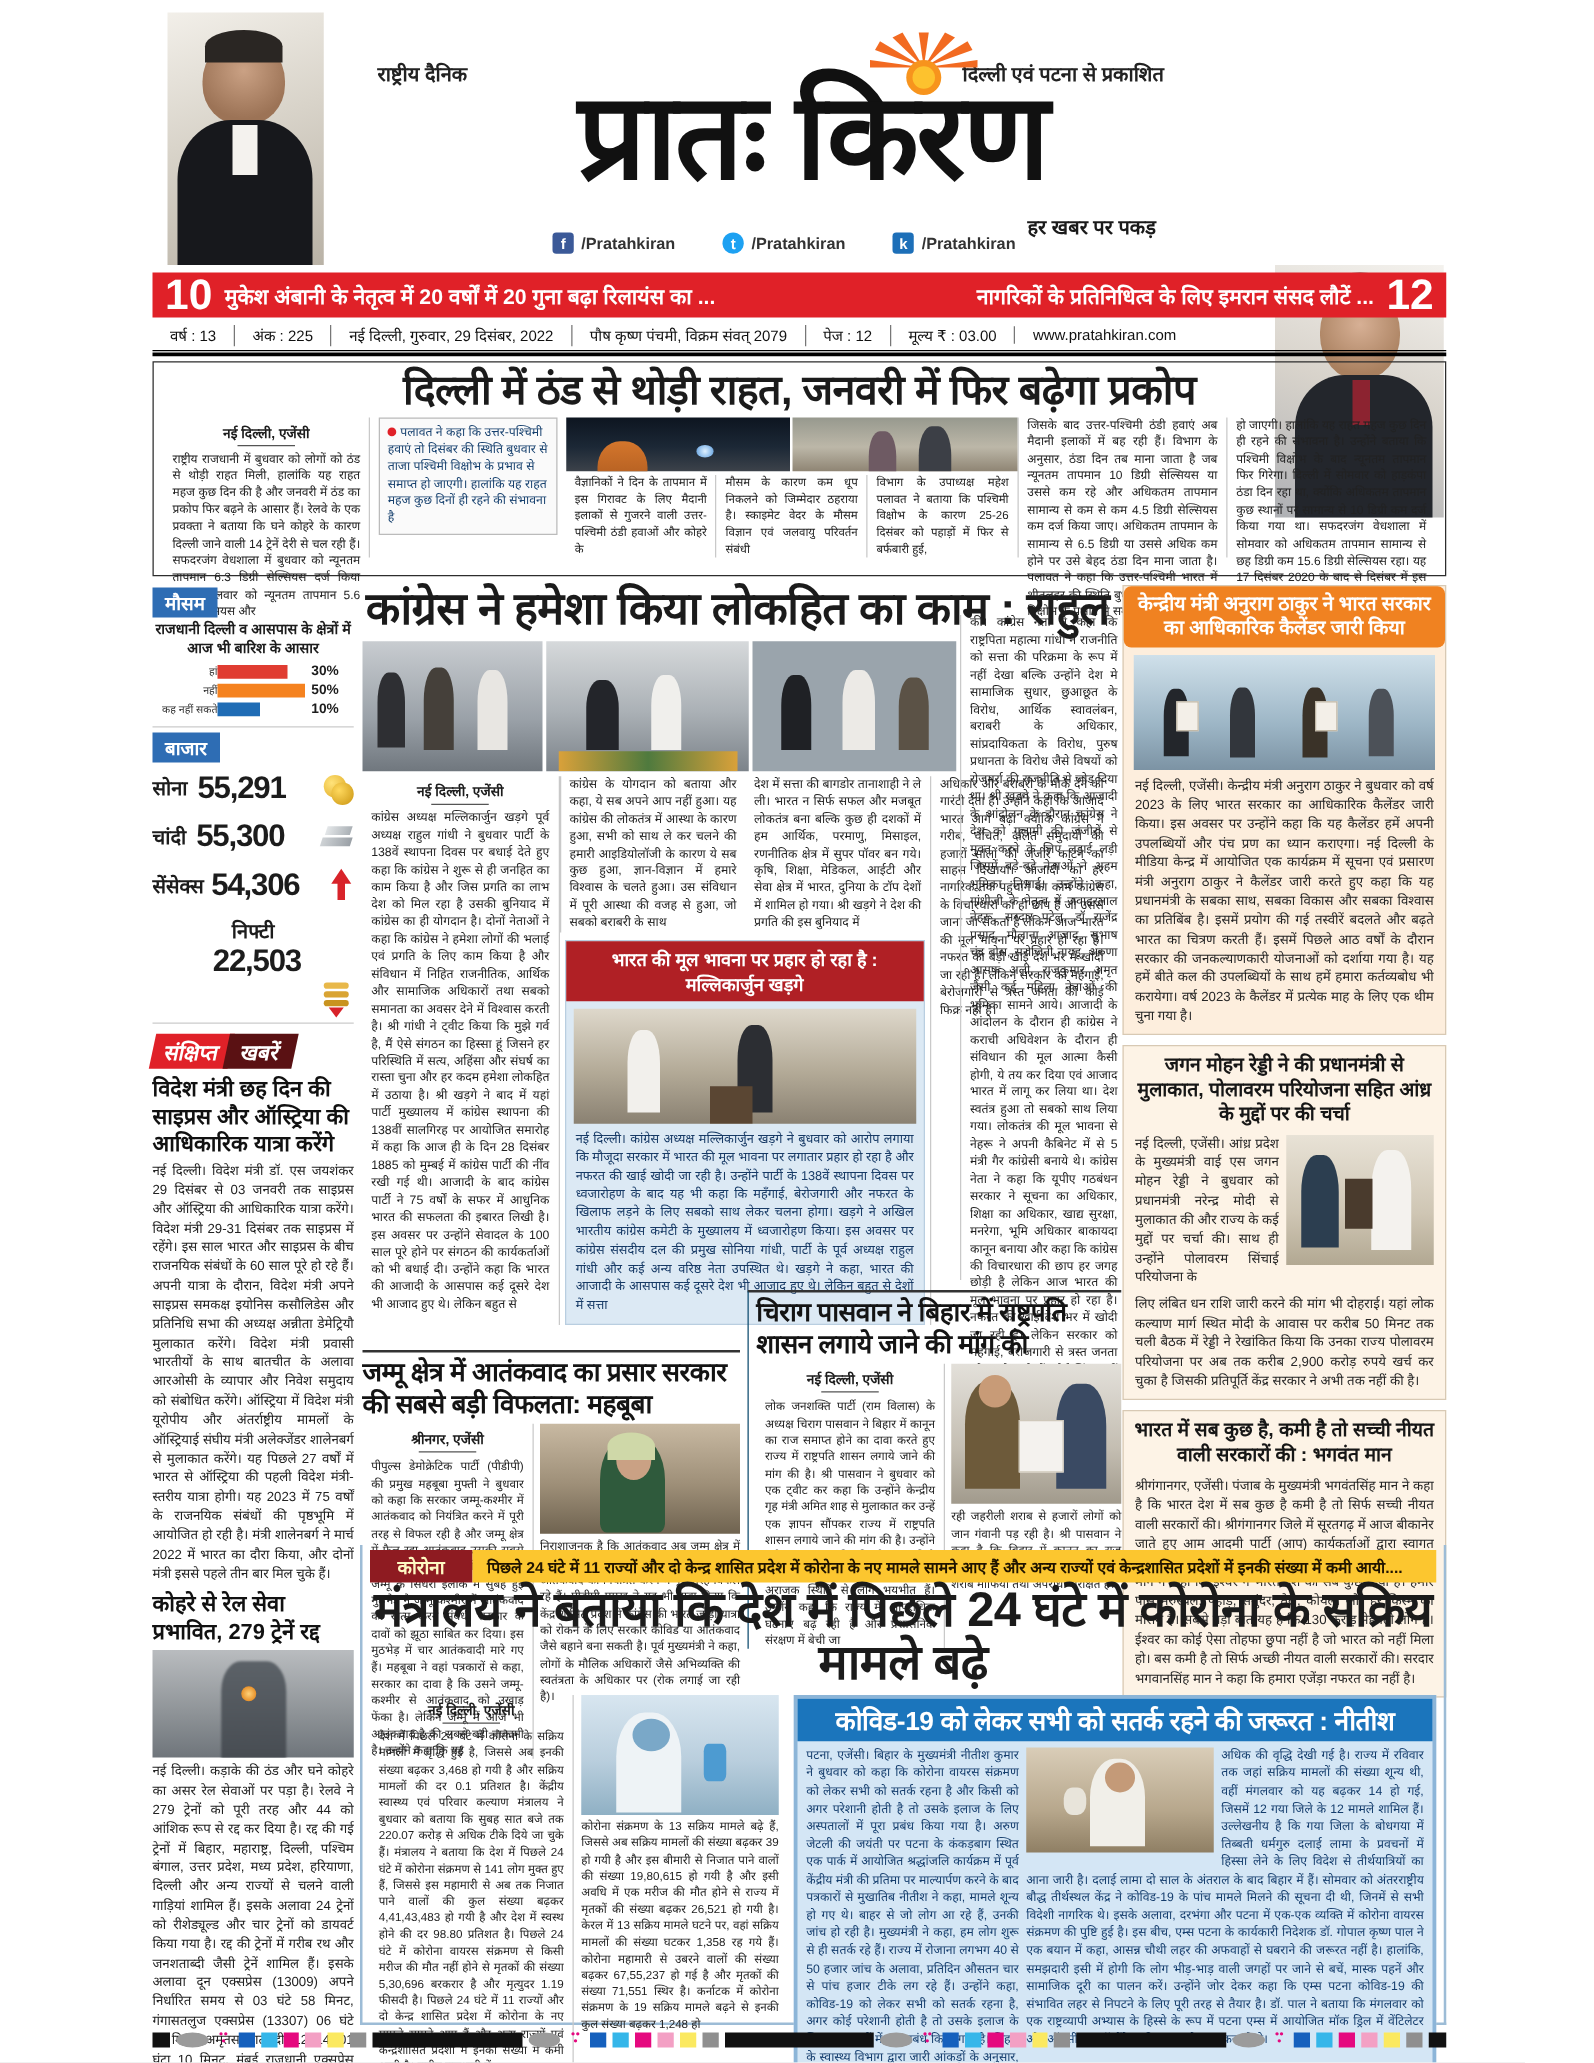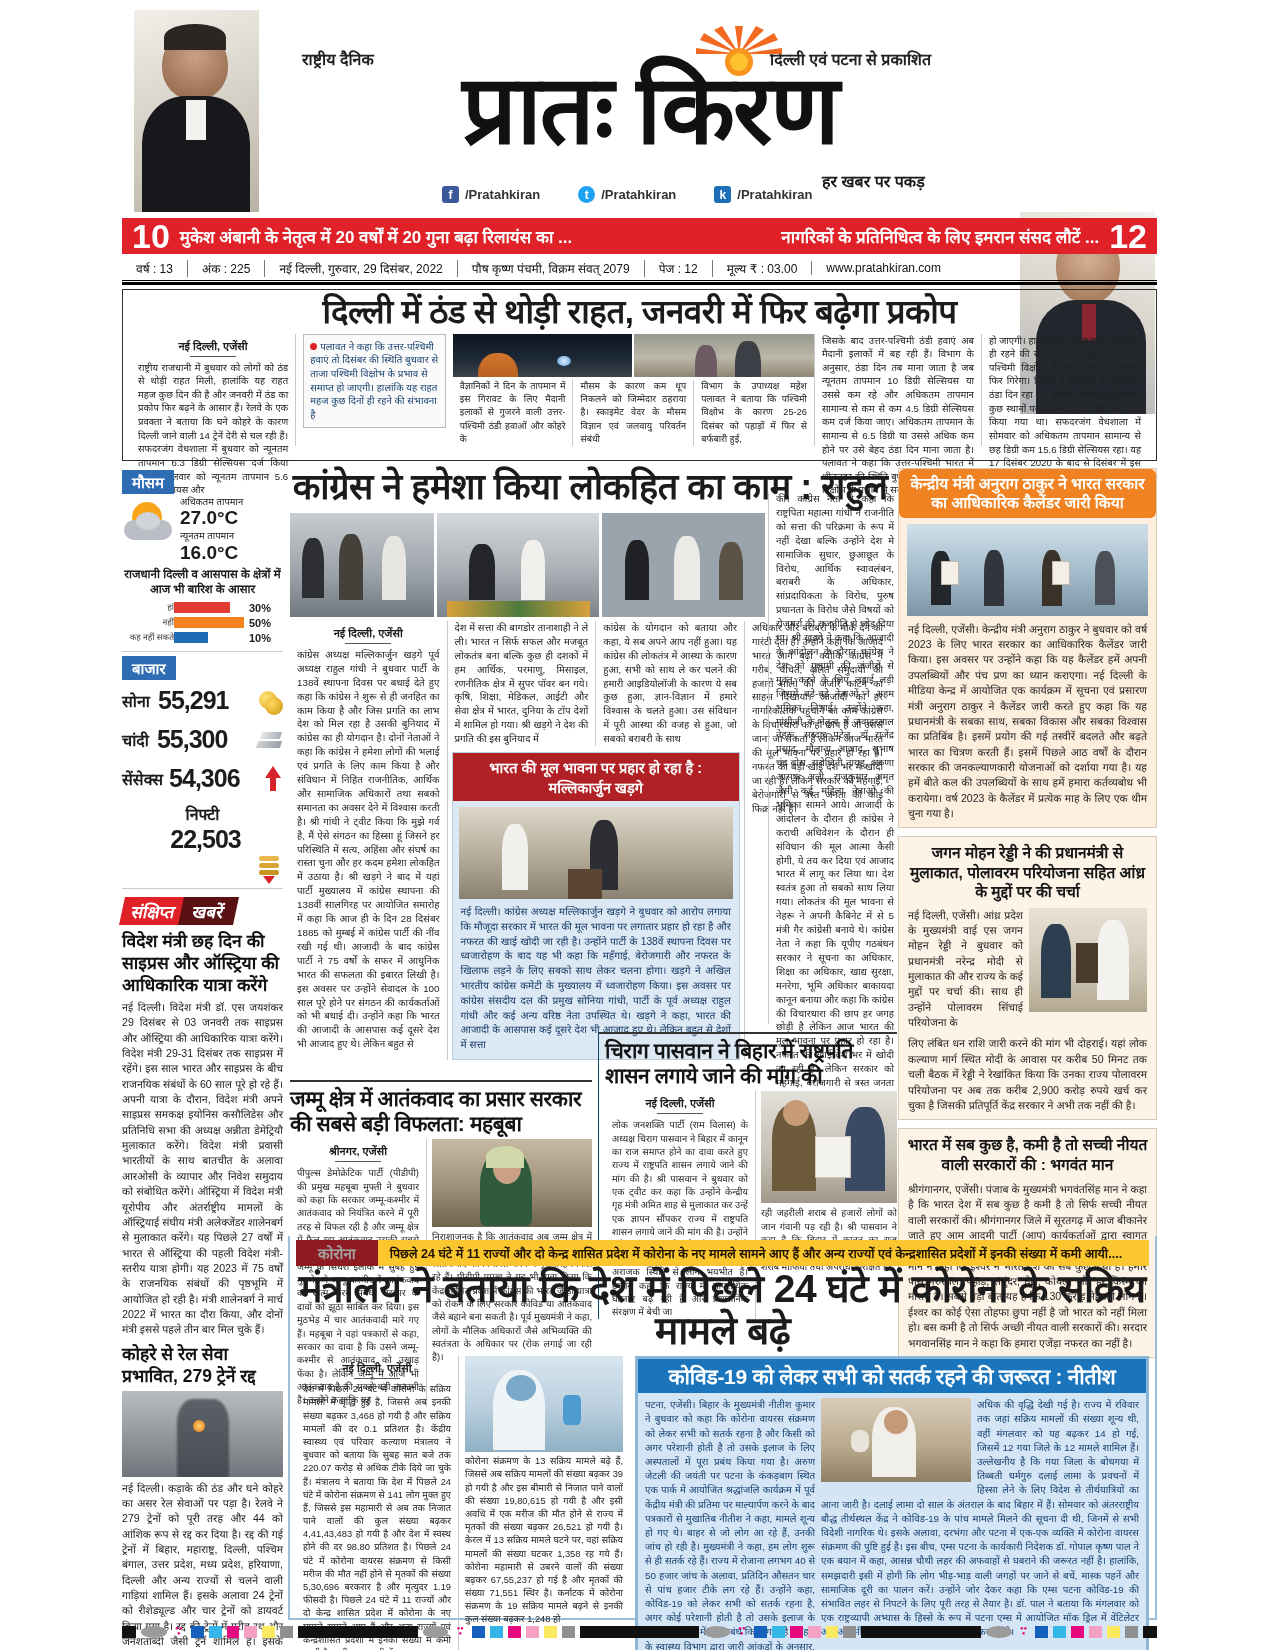--- a/index.html
+++ b/index.html
@@ -33,21 +33,21 @@
   .dotred{display:inline-block;width:7px;height:7px;border-radius:50%;background:#e02128;margin-right:3px;}
   .bluehdr{background:#2e6db4;color:#fff;font-weight:800;font-size:15px;padding:2px 10px;display:inline-block;}
   .railbox{border:1px solid #d8c9b4;background:#fdeedd;}
   .railhead{font-size:15.5px;font-weight:800;text-align:center;line-height:1.25;color:#161616;}
   .railbody{font-size:10.6px;line-height:1.45;text-align:justify;color:#262626;padding:6px 9px;}
   .orangehdr{background:#f08221;color:#fff;border-radius:6px;padding:5px 8px;}
   .insetbox{background:#dce9f4;border:1px solid #b9cee0;}
   .insethdr{background:#b02025;color:#fff;font-weight:800;font-size:14.5px;text-align:center;padding:4px 6px;}
   .insetbody{font-size:10.2px;line-height:1.45;color:#173a66;text-align:justify;padding:6px 8px;}
   .seclbl{display:flex;align-items:stretch;height:26px;}
-  .lblred{background:#8e1b21;color:#a3a3a3;font-weight:800;font-size:15px;display:flex;align-items:center;padding:0 22px;}
+  .lblred{background:#8e1b21;color:#fef9c3;font-weight:800;font-size:15px;display:flex;align-items:center;padding:0 22px;}
   .lblyellow{background:#fcc62f;color:#201400;font-weight:800;font-size:12.6px;flex:1;display:flex;align-items:center;padding:0 12px;}
   .nitishbox{border:3px solid #8cb5d8;background:#d4e6f5;}
   .nitishhdr{background:#1b75bc;color:#fff;font-weight:800;font-size:21px;text-align:center;padding:3px 4px;letter-spacing:-.3px;}
   .nitishtxt{font-size:9.8px;line-height:1.45;color:#143d6d;text-align:justify;}
   
   .wbar{height:11px;margin:2px 0;}
   .wlbl{font-size:8.5px;text-align:right;color:#333;width:52px;line-height:11px;}
   .wpct{font-size:11px;font-weight:700;width:34px;}
   .mname{font-size:16px;font-weight:800;}
   .mval{font-size:25px;font-weight:700;letter-spacing:-1px;}
@@ -174,33 +174,20 @@
       <div class="vr colpad" style="width:160px;">
         <div class="body" style="font-size:9.6px;">हो जाएगी। हालांकि यह राहत महज कुछ दिन ही रहने की संभावना है। उन्होंने बताया कि पश्चिमी विक्षोभ के बाद न्यूनतम तापमान फिर गिरेगा। दिल्ली में सोमवार को हाड़कंपा ठंडा दिन रहा था, क्योंकि अधिकतम तापमान कुछ स्थानों पर सामान्य से 10 डिग्री कम दर्ज किया गया था। सफदरजंग वेधशाला में सोमवार को अधिकतम तापमान सामान्य से छह डिग्री कम 15.6 डिग्री सेल्सियस रहा। यह 17 दिसंबर 2020 के बाद से दिसंबर में इस तारीख को दर्ज सबसे कम तापमान था।</div>
       </div>
     </div>
   </div>
 
   <div class="abs" style="left:122px;top:470px;width:161px;">
 
     <div style="border-bottom:1px solid #ccc;padding-bottom:6px;">
       <span class="bluehdr">मौसम</span>
-      <div style="display:flex;margin-top:2px;">
-        <div style="width:58px;height:54px;position:relative;">
-          <div class="abs" style="left:10px;top:6px;width:30px;height:30px;border-radius:50%;background:#f9a51a;"></div>
-          <div class="abs" style="left:2px;top:24px;width:48px;height:20px;border-radius:12px;background:#b9bec4;"></div>
-          <div class="abs" style="left:14px;top:16px;width:24px;height:18px;border-radius:50%;background:#cfd4d8;"></div>
-        </div>
-        <div style="font-size:9.5px;line-height:1.2;">
-          <div>अधिकतम तापमान</div>
-          <div style="font-size:19px;font-weight:700;">27.0°C</div>
-          <div>न्यूनतम तापमान</div>
-          <div style="font-size:19px;font-weight:700;">16.0°C</div>
-        </div>
-      </div>
       <div style="font-size:11.5px;font-weight:700;text-align:center;line-height:1.3;margin:3px 0;">राजधानी दिल्ली व आसपास के क्षेत्रों में आज भी बारिश के आसार</div>
       <div>
         <div style="display:flex;align-items:center;">
           <span class="wlbl">हां</span>
           <span class="wbar" style="width:56px;background:#e03c31;"></span>
           <span class="wpct" style="margin-left:auto;">30%</span>
         </div>
         <div style="display:flex;align-items:center;">
           <span class="wlbl">नहीं</span>
           <span class="wbar" style="width:70px;background:#f5821f;"></span>
@@ -288,22 +275,22 @@
       </div>
       <div style="width:122px;"></div>
     </div>
     <div style="display:flex;margin-top:4px;">
       <div style="width:150px;" class="colpad">
         <div class="byline">नई दिल्ली, एजेंसी</div>
         <div class="body" style="font-size:9.8px;">कांग्रेस अध्यक्ष मल्लिकार्जुन खड़गे पूर्व अध्यक्ष राहुल गांधी ने बुधवार पार्टी के 138वें स्थापना दिवस पर बधाई देते हुए कहा कि कांग्रेस ने शुरू से ही जनहित का काम किया है और जिस प्रगति का लाभ देश को मिल रहा है उसकी बुनियाद में कांग्रेस का ही योगदान है। दोनों नेताओं ने कहा कि कांग्रेस ने हमेशा लोगों की भलाई एवं प्रगति के लिए काम किया है और संविधान में निहित राजनीतिक, आर्थिक और सामाजिक अधिकारों तथा सबको समानता का अवसर देने में विश्वास करती है। श्री गांधी ने ट्वीट किया कि मुझे गर्व है, मैं ऐसे संगठन का हिस्सा हूं जिसने हर परिस्थिति में सत्य, अहिंसा और संघर्ष का रास्ता चुना और हर कदम हमेशा लोकहित में उठाया है। श्री खड़गे ने बाद में यहां पार्टी मुख्यालय में कांग्रेस स्थापना की 138वीं सालगिरह पर आयोजित समारोह में कहा कि आज ही के दिन 28 दिसंबर 1885 को मुम्बई में कांग्रेस पार्टी की नींव रखी गई थी। आजादी के बाद कांग्रेस पार्टी ने 75 वर्षों के सफर में आधुनिक भारत की सफलता की इबारत लिखी है। इस अवसर पर उन्होंने सेवादल के 100 साल पूरे होने पर संगठन की कार्यकर्ताओं को भी बधाई दी। उन्होंने कहा कि भारत की आजादी के आसपास कई दूसरे देश भी आजाद हुए थे। लेकिन बहुत से</div>
       </div>
       <div class="vr" style="width:312px;">
         <div style="display:flex;">
+          <div class="body colpad vr" style="flex:1;font-size:9.8px;">कांग्रेस के योगदान को बताया और कहा, ये सब अपने आप नहीं हुआ। यह कांग्रेस की लोकतंत्र में आस्था के कारण हुआ, सभी को साथ ले कर चलने की हमारी आइडियोलॉजी के कारण ये सब कुछ हुआ, ज्ञान-विज्ञान में हमारे विश्वास के चलते हुआ। उस संविधान में पूरी आस्था की वजह से हुआ, जो सबको बराबरी के साथ</div>
           <div class="body colpad" style="flex:1;font-size:9.8px;">देश में सत्ता की बागडोर तानाशाही ने ले ली। भारत न सिर्फ सफल और मजबूत लोकतंत्र बना बल्कि कुछ ही दशकों में हम आर्थिक, परमाणु, मिसाइल, रणनीतिक क्षेत्र में सुपर पॉवर बन गये। कृषि, शिक्षा, मेडिकल, आईटी और सेवा क्षेत्र में भारत, दुनिया के टॉप देशों में शामिल हो गया। श्री खड़गे ने देश की प्रगति की इस बुनियाद में</div>
-          <div class="body colpad vr" style="flex:1;font-size:9.8px;">कांग्रेस के योगदान को बताया और कहा, ये सब अपने आप नहीं हुआ। यह कांग्रेस की लोकतंत्र में आस्था के कारण हुआ, सभी को साथ ले कर चलने की हमारी आइडियोलॉजी के कारण ये सब कुछ हुआ, ज्ञान-विज्ञान में हमारे विश्वास के चलते हुआ। उस संविधान में पूरी आस्था की वजह से हुआ, जो सबको बराबरी के साथ</div>
         </div>
         <div class="insetbox" style="margin:6px 4px 0;">
           <div class="insethdr">भारत की मूल भावना पर प्रहार हो रहा है : मल्लिकार्जुन खड़गे</div>
           <div class="ph" style="width:calc(100% - 12px);height:92px;margin:6px auto 0;background:linear-gradient(180deg,#ded8cb,#b3aa97 55%,#8a robot);background:linear-gradient(180deg,#ded8cb,#b3aa97 55%,#8a8172);">
             <div class="abs" style="left:16%;top:18%;width:26px;height:66px;background:#f2f0ec;border-radius:40% 40% 0 0;"></div>
             <div class="abs" style="left:48%;top:14%;width:28px;height:70px;background:#2c2e33;border-radius:40% 40% 0 0;"></div>
             <div class="abs" style="left:40%;bottom:0;width:34px;height:30px;background:#5a4633;"></div>
           </div>
           <div class="insetbody">नई दिल्ली। कांग्रेस अध्यक्ष मल्लिकार्जुन खड़गे ने बुधवार को आरोप लगाया कि मौजूदा सरकार में भारत की मूल भावना पर लगातार प्रहार हो रहा है और नफरत की खाई खोदी जा रही है। उन्होंने पार्टी के 138वें स्थापना दिवस पर ध्वजारोहण के बाद यह भी कहा कि महँगाई, बेरोजगारी और नफरत के खिलाफ लड़ने के लिए सबको साथ लेकर चलना होगा। खड़गे ने अखिल भारतीय कांग्रेस कमेटी के मुख्यालय में ध्वजारोहण किया। इस अवसर पर कांग्रेस संसदीय दल की प्रमुख सोनिया गांधी, पार्टी के पूर्व अध्यक्ष राहुल गांधी और कई अन्य वरिष्ठ नेता उपस्थित थे। खड़गे ने कहा, भारत की आजादी के आसपास कई दूसरे देश भी आजाद हुए थे। लेकिन बहुत से देशों में सत्ता</div>
         </div>

